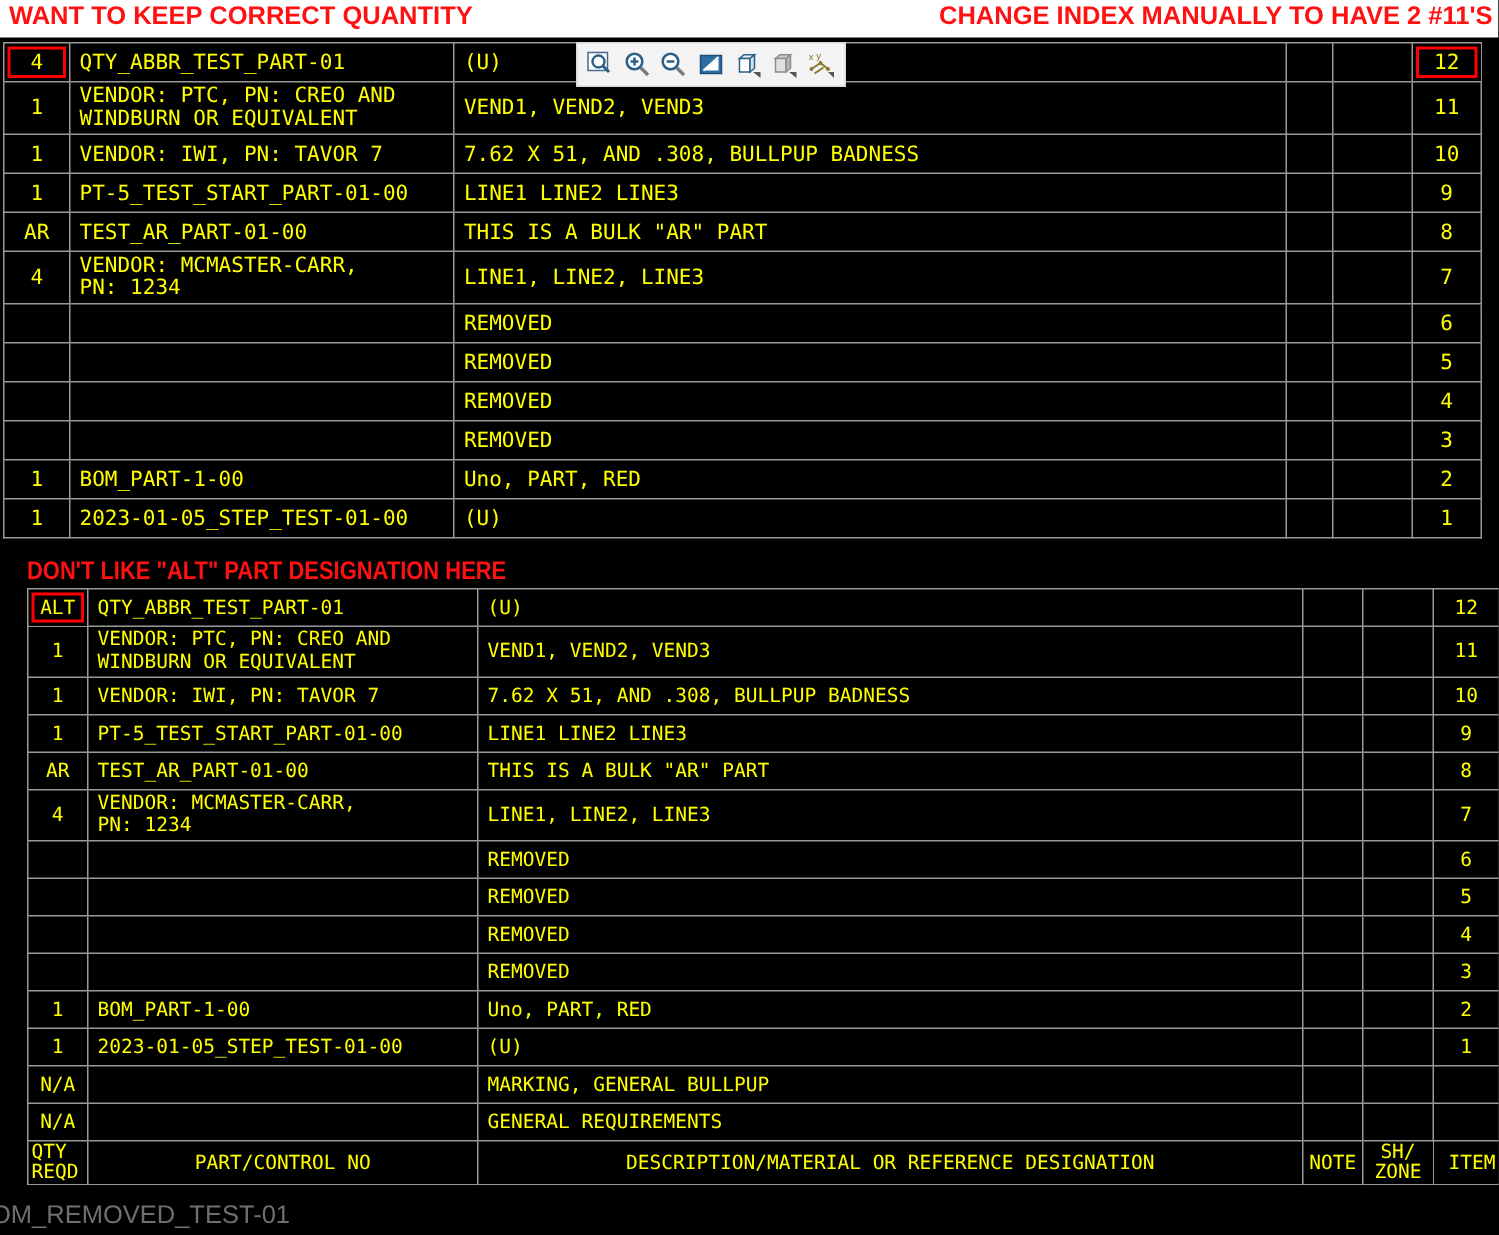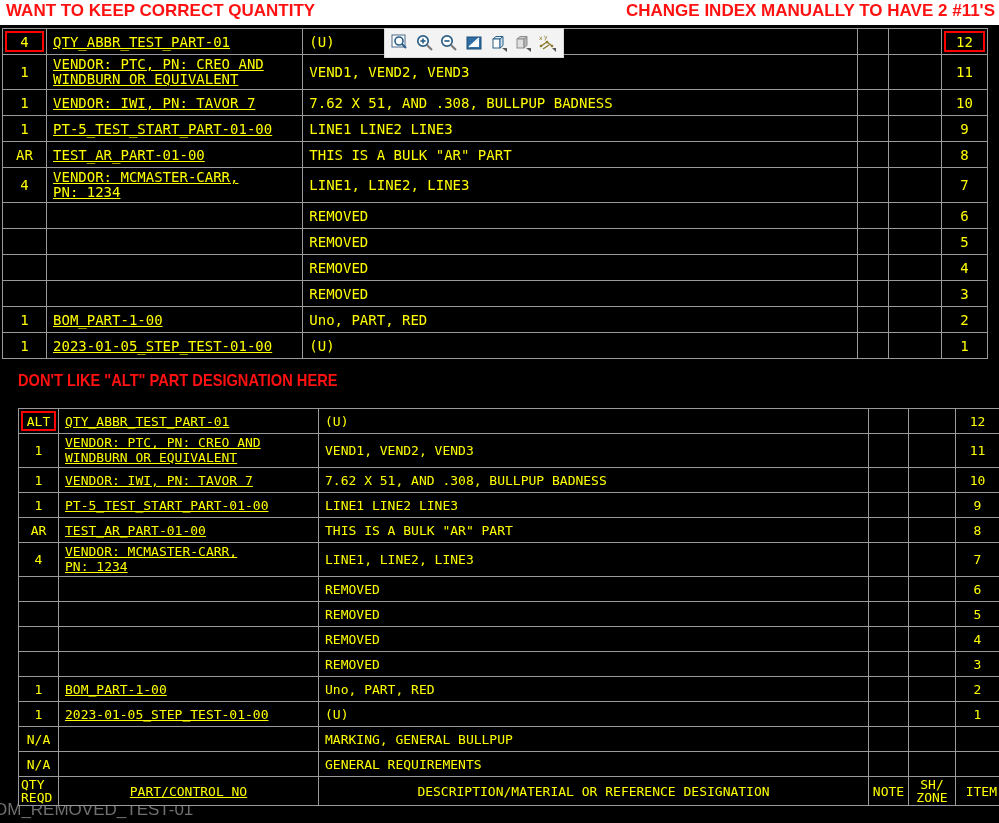--- a/index.html
+++ b/index.html
@@ -41,21 +41,21 @@
     border: 1px solid #9a9a9a;
     color: #ffff00;
     font-family: "DejaVu Sans Mono", monospace;
     padding: 2px 6px;
     vertical-align: middle;
     overflow: hidden;
     white-space: pre;
     background: #000;
   }
   .c-qty  { text-align: center; }
-  .c-pn   { text-align: left; text-decoration: underline; }
+  .c-pn   { text-align: left; }
   .c-desc { text-align: left; }
   .c-item { text-align: center; }
   .c-note, .c-zone { text-align: center; }
 
   
   .hl {
     position: relative;
   }
   .hl-box {
     position: absolute;
@@ -65,21 +65,21 @@
   }
 
   
   .sans { font-family: "Liberation Sans", sans-serif; margin-top: 43px; }
 
   
   #table1 { left: 2px; top: 28px; width: 986px; font-size: 14px; }
   #table1 td { height: 26px; font-size: 14px; }
 
   
-  #table2 { left: 18px; top: 408px; width: 981px; font-size: 13px; padding-left: 48px; }
+  #table2 { left: 18px; top: 392px; width: 981px; font-size: 13px; padding-left: 48px; }
   #table2 td { height: 25px; font-size: 13px; }
 
   .two-line { line-height: 1.08; }
 
   
   .hdr td {
     text-align: center;
     font-size: 11px;
     line-height: 1.0;
     font-weight: normal;

